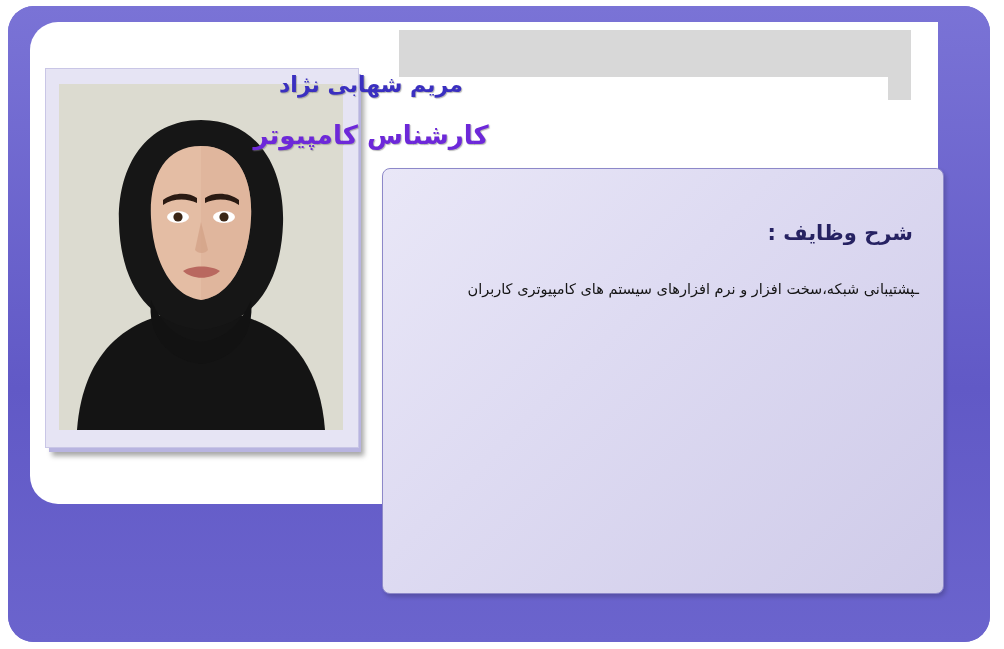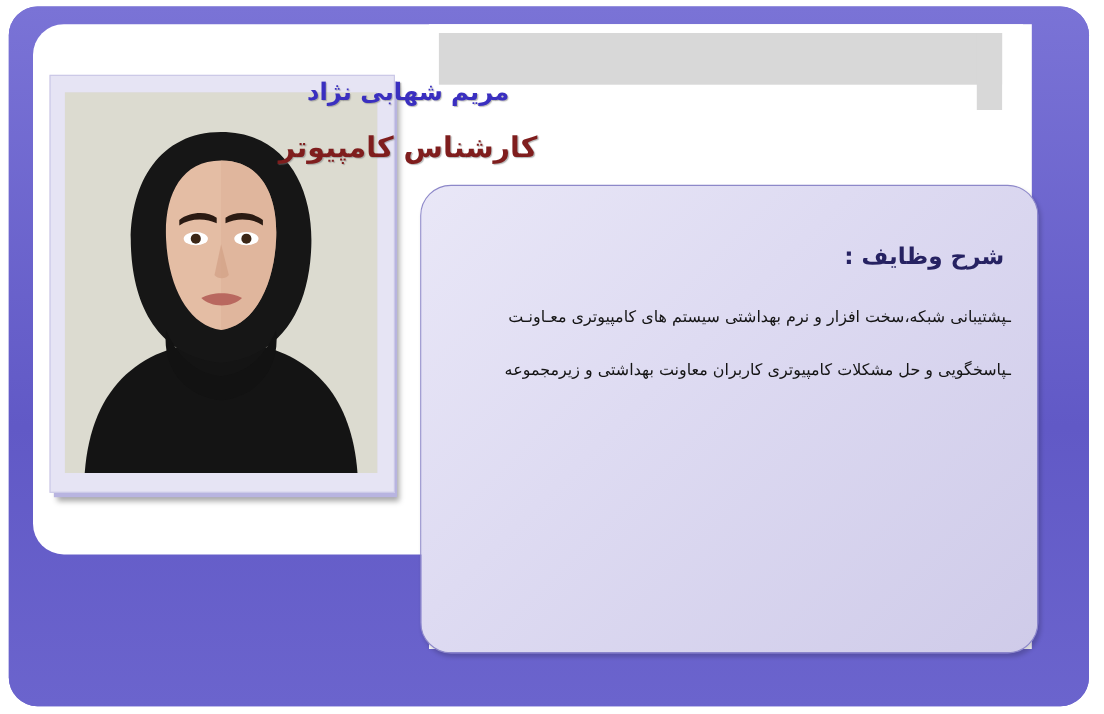--- a/index.html
+++ b/index.html
@@ -122,38 +122,38 @@
     font-weight: bold;
     text-shadow: 1px 1px 1px rgba(120,120,120,0.55);
     direction: rtl;
   }
   .role-heading {
     position: absolute;
     right: 278px;
     top: 120px;
     width: 420px;
     text-align: center;
-    color: #7f1d1d;
+    color: #6d28d9;
     font-family: "DejaVu Sans", sans-serif;
     font-size: 26px;
     font-weight: bold;
     text-shadow: 1px 1px 1px rgba(120,120,120,0.55);
     direction: rtl;
   }
 
   
   .duties-box {
     position: absolute;
     left: 382px;
     top: 168px;
     width: 560px;
     height: 424px;
     background: linear-gradient(135deg, #e9e7f7 0%, #dedbf2 40%, #cfcbe9 100%);
     border: 1px solid #8d88c9;
-    border-radius: 28px;
+    border-radius: 8px;
     box-shadow: 2px 3px 4px rgba(0,0,0,0.18);
   }
   .duties-title {
     position: absolute;
     right: 30px;
     top: 52px;
     color: #262262;
     font-size: 21px;
     font-weight: bold;
     direction: rtl;
@@ -220,18 +220,17 @@
       <path d="M92 216 C 104 244, 122 256, 142 258 C 162 256, 180 244, 192 216 C 196 250, 176 276, 142 280 C 108 276, 88 250, 92 216 Z" fill="#121212"></path>
     </svg>
   </div>
 
   <div class="name-heading">مریم شهابی نژاد</div>
   <div class="role-heading">کارشناس کامپیوتر</div>
 
   <div class="duties-box">
     <div class="duties-title">شرح وظایف :</div>
     <div class="duties-list">
-      <div class="duty-line">ـپشتیبانی شبکه،سخت افزار و نرم بهداشتی سیستم های کامپیوتری  معـاونـت</div>
-      <div class="duty-line">ـپاسخگویی و حل مشکلات کامپیوتری کاربران معاونت بهداشتی و زیرمجموعه</div>
+      <div class="duty-line">ـپشتیبانی شبکه،سخت افزار و نرم افزارهای سیستم های کامپیوتری  کاربران</div>
     </div>
   </div>
 
 </div>
 
 </body></html>

